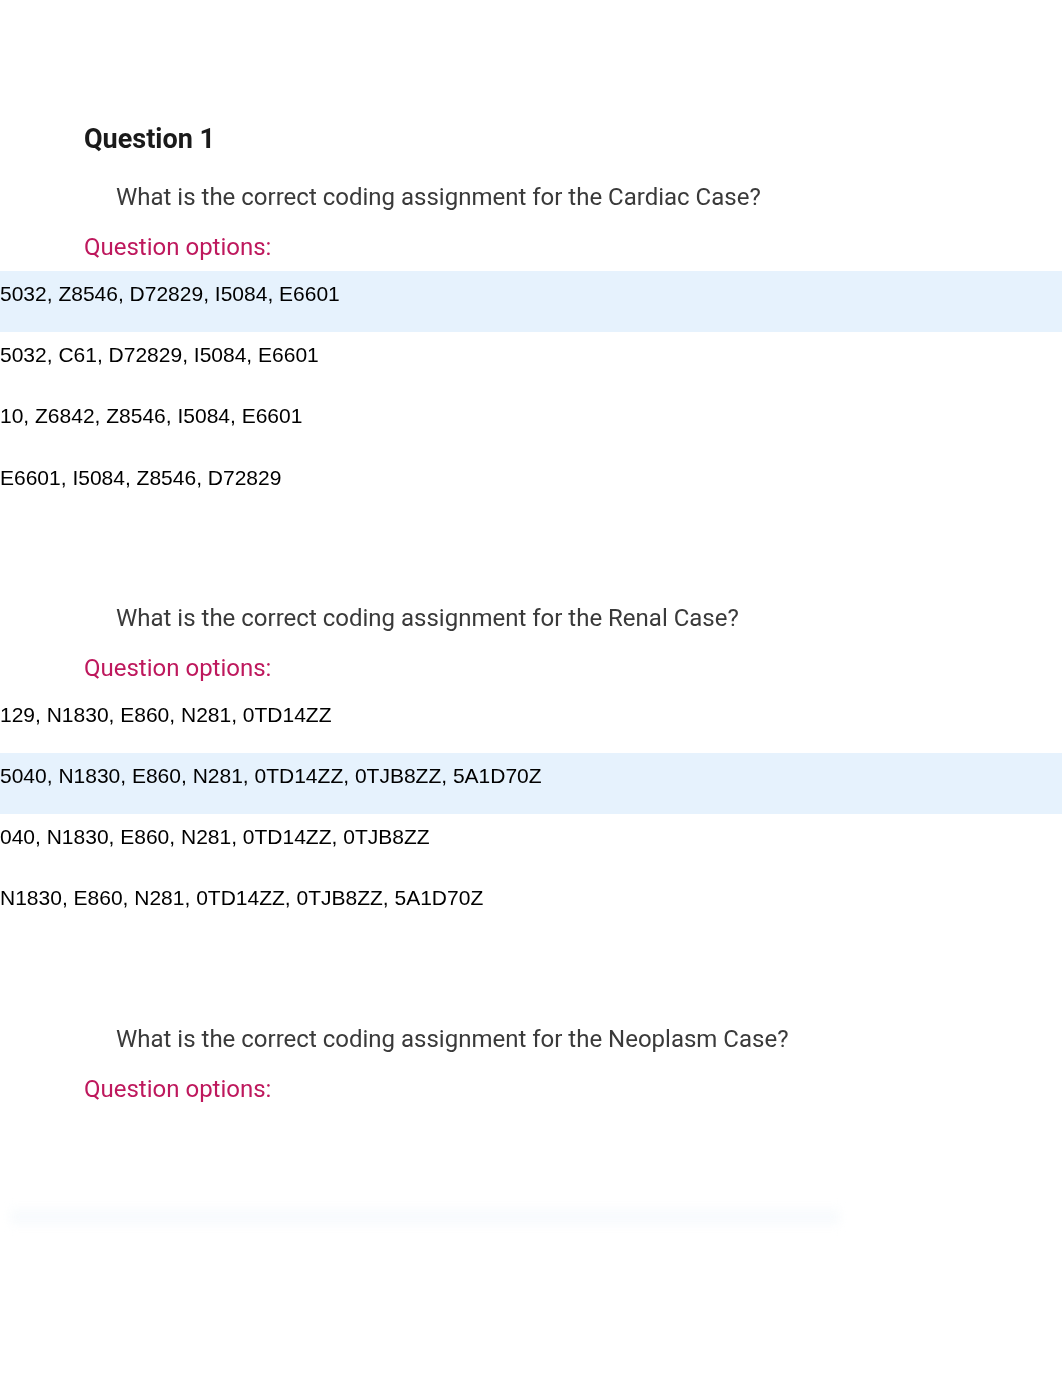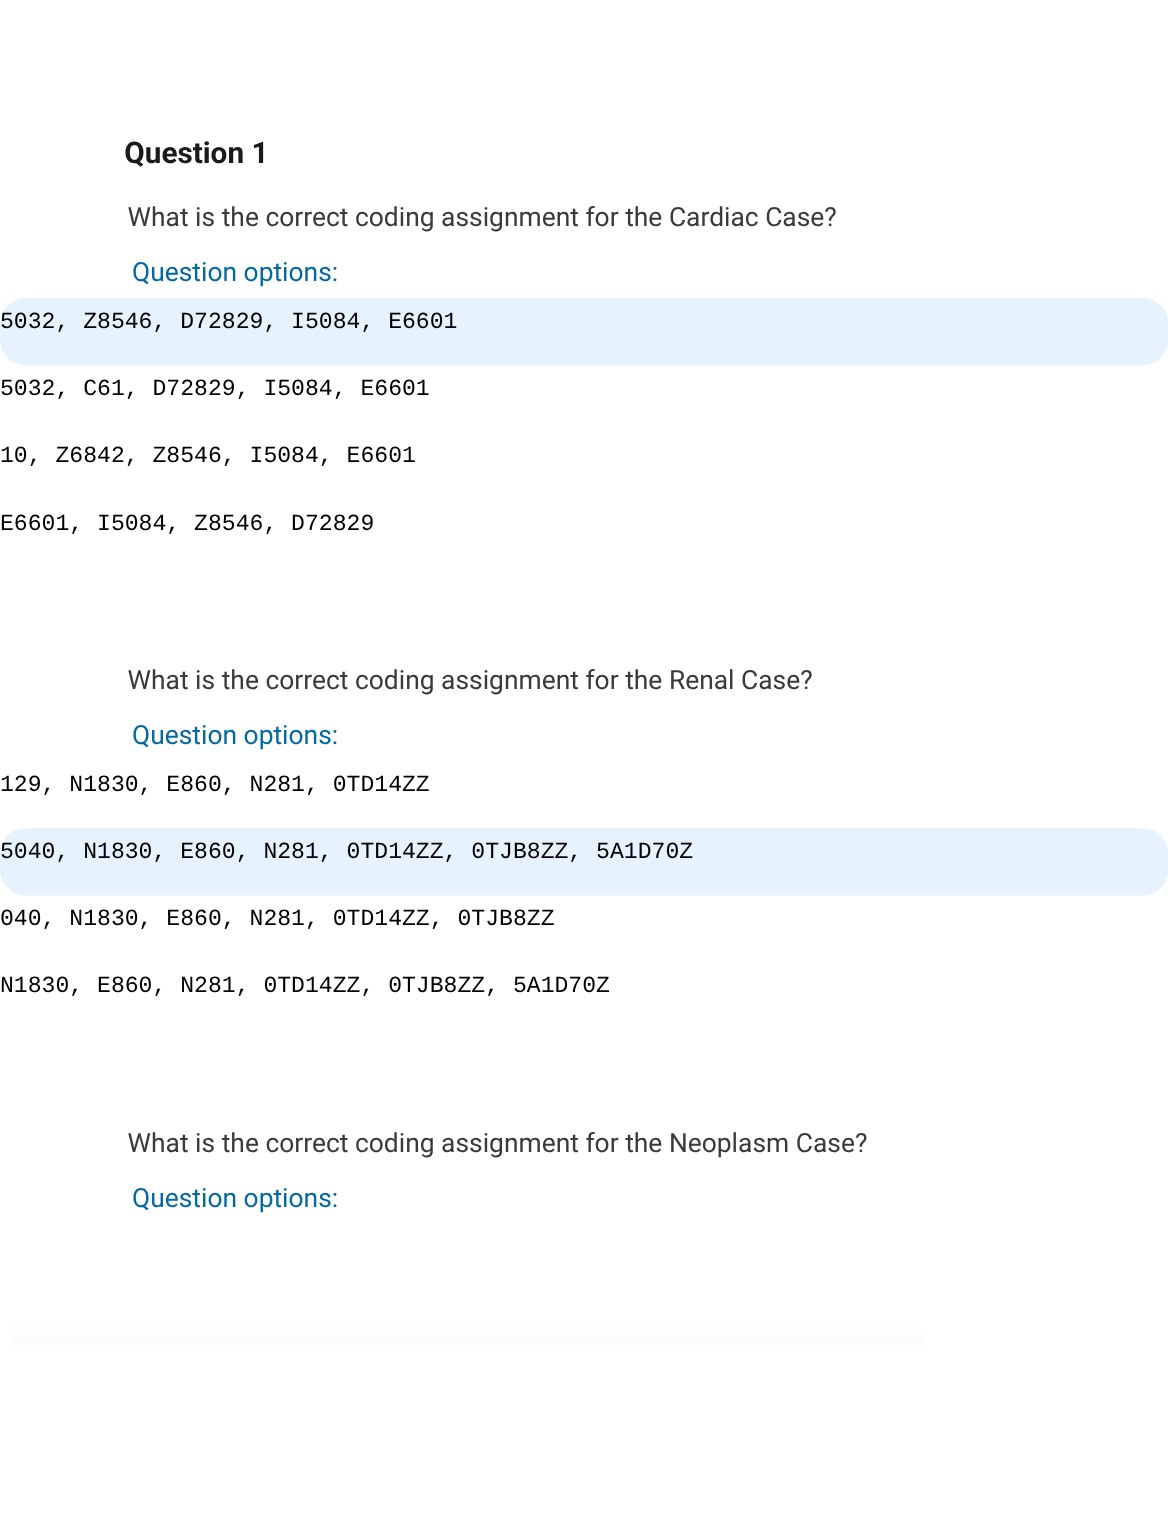--- a/index.html
+++ b/index.html
@@ -12,45 +12,44 @@
     background: #ffffff;
     width: 1062px;
     height: 1377px;
     position: relative;
     overflow: hidden;
   }
   .question-title {
     font-size: 27px;
     font-weight: 700;
     color: #1a1a1a;
-    margin-left: 113px;
+    margin-left: 84px;
     margin-top: 123px;
   }
   .question-prompt {
     font-size: 24px;
     color: #3a3a3a;
     margin-left: 116px;
     margin-top: 28px;
   }
   .options-label {
     font-size: 24px;
-    color: #0369a1;
-    margin-left: 120px;
+    color: #be185d;
+    margin-left: 84px;
     margin-top: 22px;
     margin-bottom: 10px;
   }
   .option {
-    font-family: Liberation Mono, monospace;
+    font-family: Liberation Sans, sans-serif;
     font-size: 21px;
     color: #000000;
     padding: 10px 0 26px 0;
     line-height: 1.2;
     white-space: nowrap;
     overflow: hidden;
-    border-radius: 23px;
   }
   .option.highlighted {
     background: #e6f2fd;
   }
   .fade-bar {
     position: absolute;
     left: 10px;
     top: 1205px;
     width: 830px;
     height: 24px;

